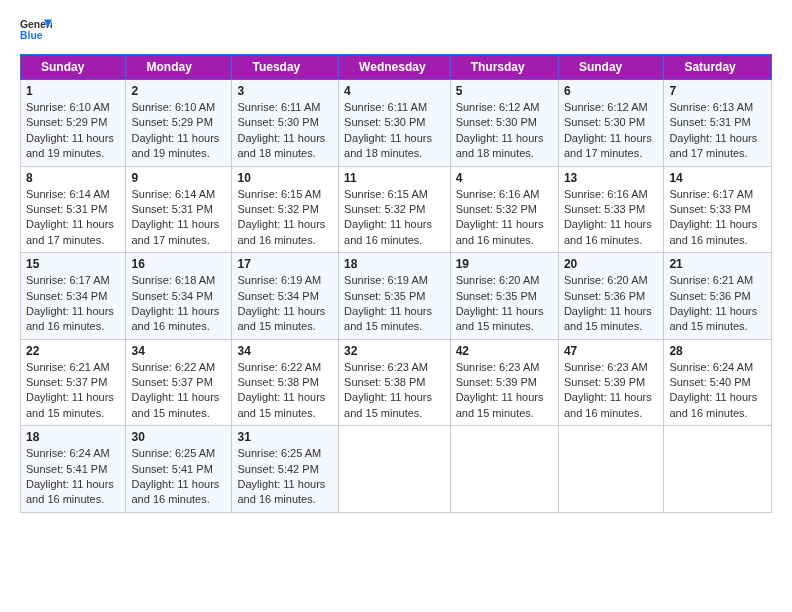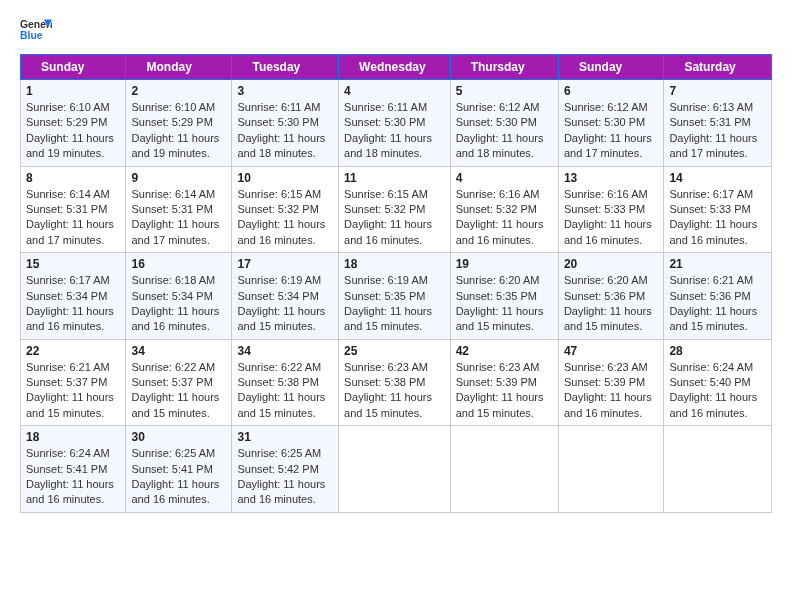--- a/index.html
+++ b/index.html
@@ -217,21 +217,21 @@
       </td>
           <td>
         <span class="day-num">34</span>
         <span class="day-detail">Sunrise: 6:22 AM<br>Sunset: 5:37 PM<br>Daylight: 11 hours and 15 minutes.</span>
       </td>
           <td>
         <span class="day-num">34</span>
         <span class="day-detail">Sunrise: 6:22 AM<br>Sunset: 5:38 PM<br>Daylight: 11 hours and 15 minutes.</span>
       </td>
           <td>
-        <span class="day-num">25</span>
+        <span class="day-num">32</span>
         <span class="day-detail">Sunrise: 6:23 AM<br>Sunset: 5:38 PM<br>Daylight: 11 hours and 15 minutes.</span>
       </td>
           <td>
         <span class="day-num">42</span>
         <span class="day-detail">Sunrise: 6:23 AM<br>Sunset: 5:39 PM<br>Daylight: 11 hours and 15 minutes.</span>
       </td>
           <td>
         <span class="day-num">47</span>
         <span class="day-detail">Sunrise: 6:23 AM<br>Sunset: 5:39 PM<br>Daylight: 11 hours and 16 minutes.</span>
       </td>

